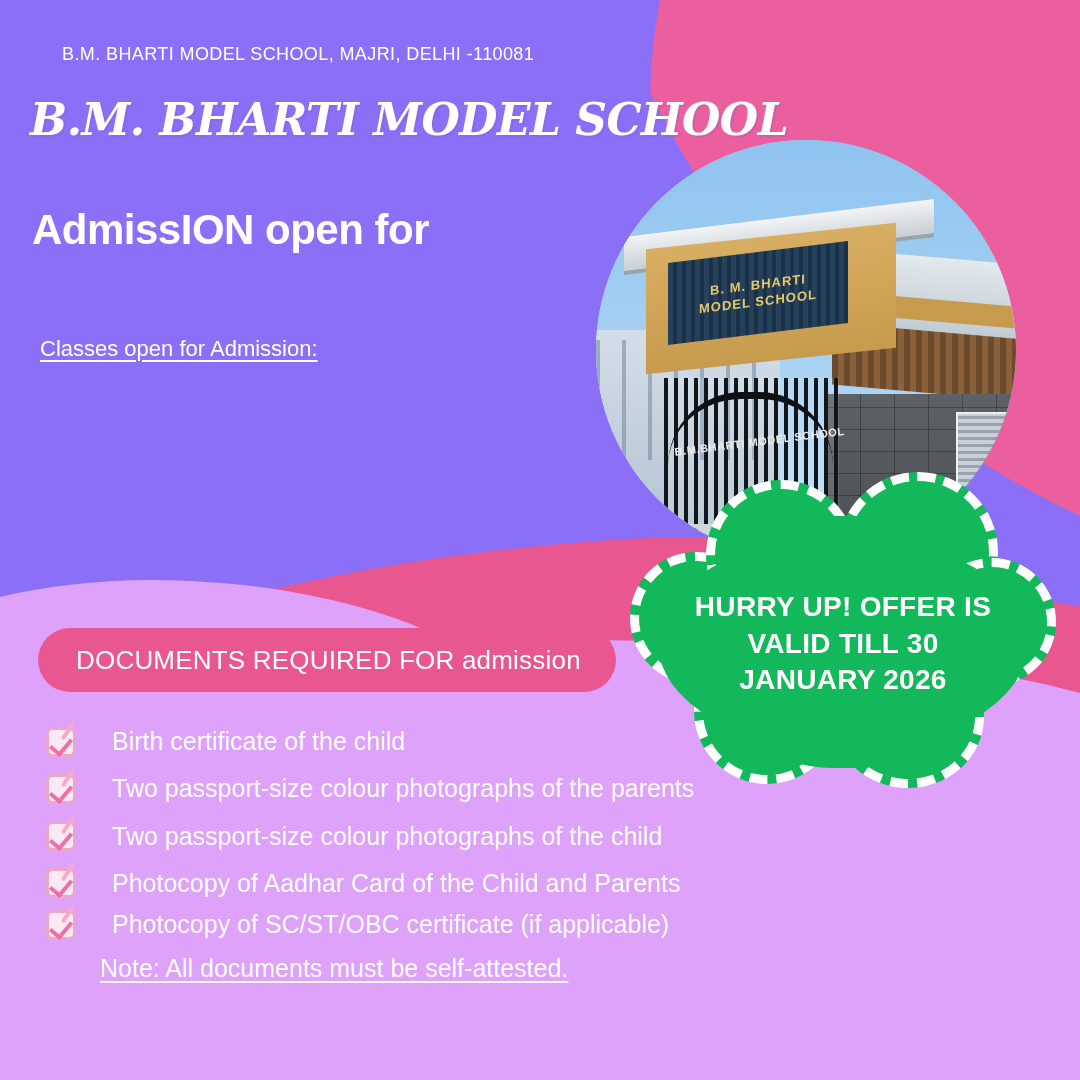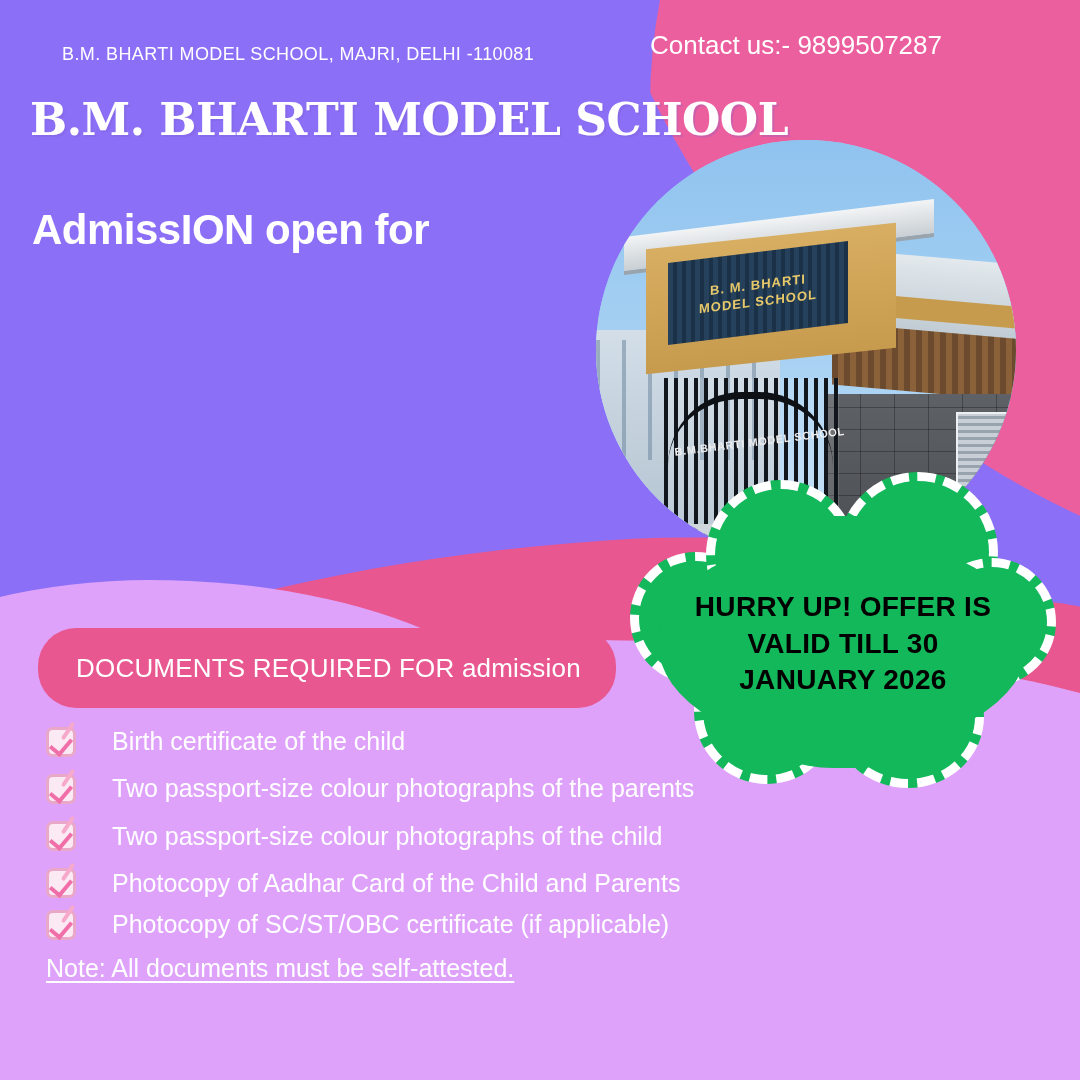--- a/index.html
+++ b/index.html
@@ -156,21 +156,21 @@
     color:#FFFFFF; font-size:18px; letter-spacing:.4px;margin-left:24px;
   }
   .contact{
     position:absolute; left:650px; top:30px;
     color:#FFFFFF; font-size:26px;
   }
   .brand{
     position:absolute; left:30px; top:94px;
     color:#FFFFFF;
     font-family:"DejaVu Serif", serif;
-    font-weight:bold;
+    font-style:italic; font-weight:bold;
     font-size:44px; letter-spacing:-.5px;
     text-shadow:2px 2px 0 rgba(120,90,200,.25);
   }
 
   
   .adm-head{
     position:absolute; left:32px; top:205px;
     color:#FFFFFF; font-weight:bold; font-size:42px; line-height:1.18;
     letter-spacing:-.5px;
   }
@@ -207,28 +207,28 @@
     position:absolute; left:6px; top:26px; width:370px; height:214px;
     background:#12B85A; border-radius:50%;
   }
   .cloud-core2{
     position:absolute; left:54px; top:6px; width:276px; height:252px;
     background:#12B85A; border-radius:46%;
   }
   .cloud-text{
     position:absolute; inset:0;
     display:flex; flex-direction:column; align-items:center; justify-content:center;
-    color:#000000; font-weight:bold; font-size:28px; line-height:1.3;
+    color:#ffffff; font-weight:bold; font-size:28px; line-height:1.3;
     text-align:center; letter-spacing:.3px;
   }
 
   
   .doc-banner{
     position:absolute; left:38px; top:628px;
-    width:578px; height:80px;
+    width:578px; height:64px;
     background:#E8578F;
     border-radius:38px;
     display:flex; align-items:center;
   }
   .doc-banner span{
     color:#FFFFFF; font-size:26px; padding-left:38px; letter-spacing:.2px;
   }
 
   
   .doc-list{ position:absolute; left:46px; top:726px; width:960px; }
@@ -251,21 +251,21 @@
     transform:rotate(40deg);
   }
   .chk::after{
     content:""; position:absolute;
     left:17px; top:-9px; width:4px; height:20px;
     background:#F7A9CC; transform:rotate(34deg);
     border-radius:2px;
   }
   .doc-text{ color:#FFFFFF; font-size:25px; line-height:1.25; }
   .note{
-    color:#FFFFFF; font-size:25px; margin-top:14px; 
+    color:#FFFFFF; font-size:25px; margin-top:14px; margin-left:54px;
     text-decoration:underline; text-underline-offset:4px;
   }
 </style>
 </head>
 <body>
 
 <div id="poster">
 
   <div class="layer pink-top"></div>
   <div class="layer pink-top-fill"></div>
@@ -289,28 +289,28 @@
     <div class="canopy"></div>
     <div class="tower"></div>
     <div class="signboard">
       <span>B. M. BHARTI</span>
       <span>MODEL SCHOOL</span>
     </div>
     <div class="ground"></div>
   </div>
 
   <div class="addr">B.M. BHARTI MODEL SCHOOL, MAJRI, DELHI -110081</div>
-  <div class="contact">Contact us:- 9899507287</div>
   <div class="brand">B.M. BHARTI MODEL SCHOOL</div>
 
   <div class="adm-head">
     <div>AdmissION open for</div>
   </div>
 
   <div class="classes-wrap">
+    <div class="classes-title">Classes open for Admission:</div>
   </div>
 
   <div class="cloud">
     <div class="cloud-lobe lobe-a"></div>
     <div class="cloud-lobe lobe-b"></div>
     <div class="cloud-lobe lobe-c"></div>
     <div class="cloud-lobe lobe-d"></div>
     <div class="cloud-lobe lobe-e"></div>
     <div class="cloud-lobe lobe-f"></div>
     <div class="cloud-core"></div>

